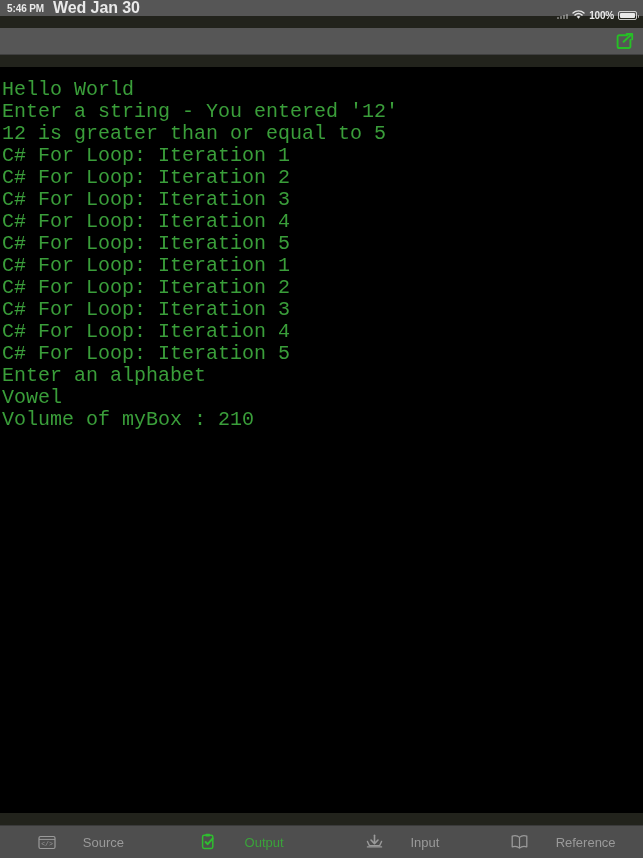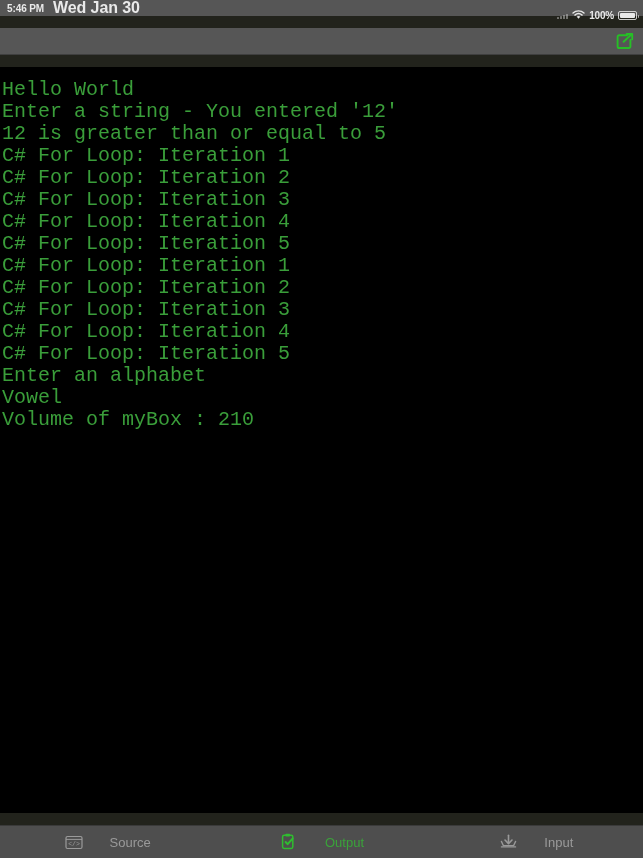--- a/index.html
+++ b/index.html
@@ -277,15 +277,24 @@
         <svg width="19" height="16" viewBox="0 0 19 16">
           <path d="M9.5 1.2 V8.6" stroke="#9a9a9a" stroke-width="1.6" stroke-linecap="round"></path>
           <path d="M6.0 6.0 L9.5 9.6 L13.0 6.0" stroke="#9a9a9a" stroke-width="1.6" fill="none" stroke-linecap="round" stroke-linejoin="round"></path>
           <path d="M2.4 7.4 L4.4 11.6 H14.6 L16.6 7.4" stroke="#9a9a9a" stroke-width="1.3" fill="none" stroke-linecap="round" stroke-linejoin="round"></path>
           <path d="M2.4 12.9 H16.6" stroke="#9a9a9a" stroke-width="1.3" stroke-linecap="round"></path>
         </svg>
       </span>
       <span class="tab-label">Input</span>
     </div>
 
+    <div class="tab-item">
+      <span class="tab-icon">
+        <svg width="19" height="16" viewBox="0 0 19 16">
+          <path d="M9.5 3.4 C7.6 1.6 4.6 1.4 2.2 2.1 V12.8 C4.6 12.1 7.6 12.3 9.5 14.1 C11.4 12.3 14.4 12.1 16.8 12.8 V2.1 C14.4 1.4 11.4 1.6 9.5 3.4 Z" stroke="#9a9a9a" stroke-width="1.3" fill="none" stroke-linejoin="round"></path>
+          <path d="M9.5 3.4 V14.1" stroke="#9a9a9a" stroke-width="1.2"></path>
+        </svg>
+      </span>
+      <span class="tab-label">Reference</span>
+    </div>
 
   </div>
 </div>
 
 </body></html>

